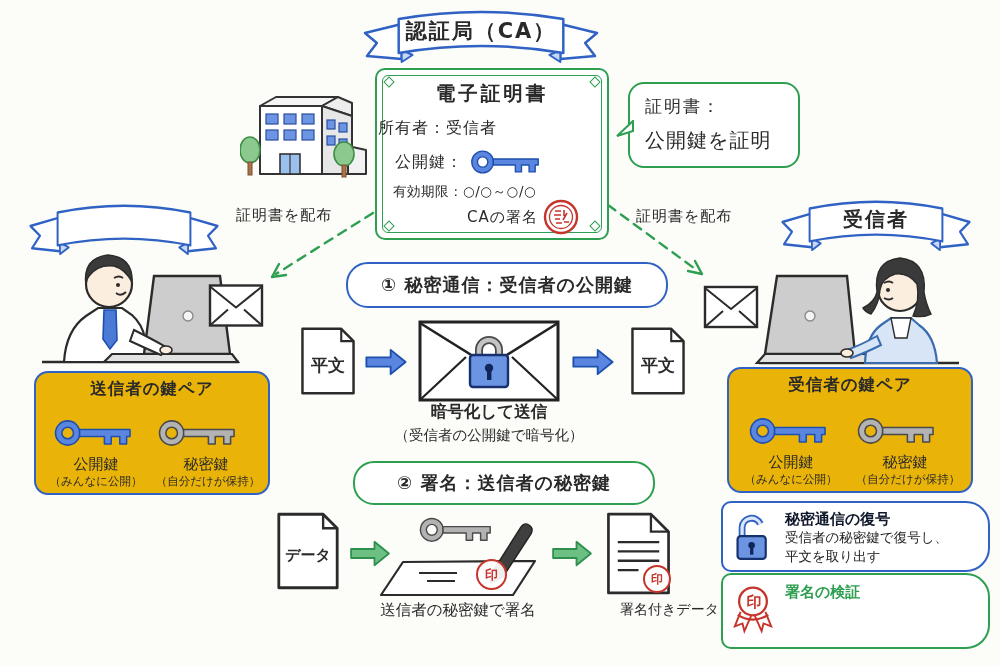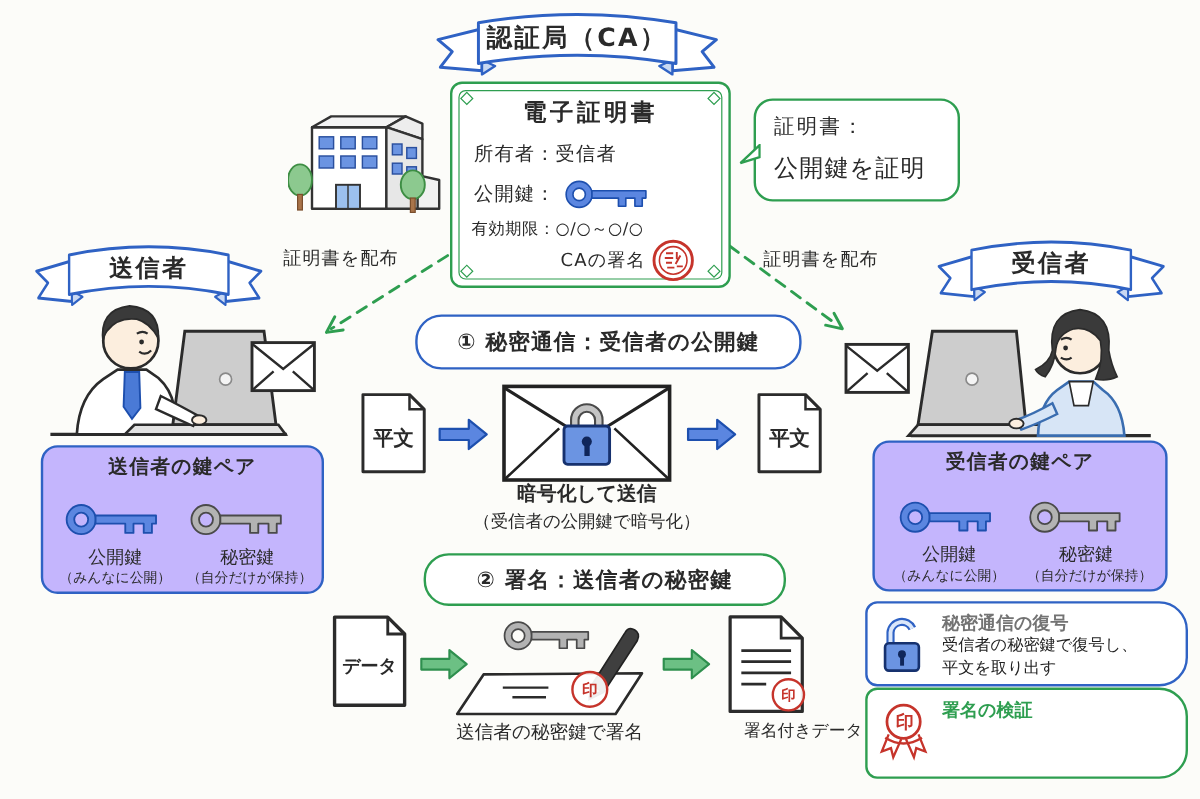--- a/index.html
+++ b/index.html
@@ -14,21 +14,21 @@
   .center{display:flex;align-items:center;justify-content:center;text-align:center;}
   .banner-text{position:absolute;left:0;right:0;top:9px;bottom:16px;display:flex;align-items:center;justify-content:center;font-weight:bold;letter-spacing:2px;}
   .pill{background:#fff;display:flex;align-items:center;justify-content:center;white-space:nowrap;font-weight:bold;letter-spacing:1px;}
   .pill.blue{border:2.5px solid #2f62c4;border-radius:22px;}
   .pill.green{border:2.5px solid #2e9e50;border-radius:21px;}
   .cert{border:2.6px solid #2e9e50;border-radius:10px;background:#fff;}
   .cert-inner{position:absolute;inset:5px;border:1.6px solid #2e9e50;border-radius:6px;}
   .cert-corner{position:absolute;width:6px;height:6px;border:1.4px solid #2e9e50;background:#fff;transform:rotate(45deg);}
   .seal{border:2.2px solid #c6342b;color:#c6342b;border-radius:50%;background:rgba(255,255,255,.92);
         display:flex;align-items:center;justify-content:center;font-weight:bold;}
-  .keybox{border:2.5px solid #2f62c4;border-radius:14px;background:#c4b5fd;}
+  .keybox{border:2.5px solid #2f62c4;border-radius:14px;background:#eab308;}
   .notebox{background:#fff;}
   .notebox.blue{border:2.4px solid #2f62c4;border-radius:10px 24px 24px 10px;}
   .notebox.green{border:2.4px solid #2e9e50;border-radius:10px 24px 24px 10px;}
   .note-title{position:absolute;left:62px;top:7px;font-weight:bold;font-size:15px;white-space:nowrap;}
   .note-line{position:absolute;left:62px;font-size:13.5px;white-space:nowrap;color:#222;}
   .bubble{border:2.3px solid #2e9e50;border-radius:16px;background:#fff;}
 </style>
 </head>
 <body>
 
@@ -88,21 +88,21 @@
     </svg>
   </div>
 
   <div class="abs cert" style="left:375px;top:68px;width:230px;height:168px">
     <div class="cert-inner"></div>
     <div class="cert-corner" style="left:8px;top:8px"></div>
     <div class="cert-corner" style="right:8px;top:8px"></div>
     <div class="cert-corner" style="left:8px;bottom:8px"></div>
     <div class="cert-corner" style="right:8px;bottom:8px"></div>
     <div class="abs txt" style="left:0;right:0;top:12px;text-align:center;font-size:19.5px;font-weight:bold;letter-spacing:3px">電子証明書</div>
-    <div class="abs txt" style="left:18px;top:48px;font-size:16px;letter-spacing:1px">所有者：受信者</div>
+    <div class="abs txt" style="left:1px;top:48px;font-size:16px;letter-spacing:1px">所有者：受信者</div>
     <div class="abs txt" style="left:18px;top:82px;font-size:16px;letter-spacing:1px">公開鍵：</div>
     <div class="abs" style="left:92px;top:76px;width:76px;height:32px">
       <svg class="fill" viewBox="0 0 96 42">
         <circle cx="16" cy="21" r="10.5" fill="none" stroke="#5b86e0" stroke-width="7"></circle>
         <circle cx="16" cy="21" r="14.2" fill="none" stroke="#1d4fae" stroke-width="1.8"></circle>
         <circle cx="16" cy="21" r="6.8" fill="none" stroke="#1d4fae" stroke-width="1.8"></circle>
         <path d="M30,17 H89 V25 H85 V34 H77 V25 H67 V34 H59 V25 H30 Z" fill="#5b86e0" stroke="#1d4fae" stroke-width="1.8" stroke-linejoin="round"></path>
       </svg>
     </div>
     <div class="abs txt" style="left:16px;top:113px;font-size:13.5px;letter-spacing:.5px">有効期限：○/○～○/○</div>
@@ -130,21 +130,20 @@
   <div class="abs" style="left:28px;top:196px;width:192px;height:62px">
     <svg class="fill" viewBox="0 0 240 64" preserveAspectRatio="none">
       <g stroke="#2f62c4" stroke-linejoin="round">
         <polygon points="40,22 3,31 15,41 5,54 40,57" fill="#fff" stroke-width="2.5"></polygon>
         <polygon points="200,22 237,31 225,41 235,54 200,57" fill="#fff" stroke-width="2.5"></polygon>
         <polygon points="40,48 40,60 51,53" fill="#c9d8f2" stroke-width="2"></polygon>
         <polygon points="200,48 200,60 189,53" fill="#c9d8f2" stroke-width="2"></polygon>
         <path d="M37,17 Q120,3 203,17 L203,51 Q120,37 37,51 Z" fill="#fff" stroke-width="2.5"></path>
       </g>
     </svg>
-    <div class="banner-text" style="font-size:20px">送信者</div>
   </div>
 
   <div class="abs" style="left:780px;top:192px;width:192px;height:62px">
     <svg class="fill" viewBox="0 0 240 64" preserveAspectRatio="none">
       <g stroke="#2f62c4" stroke-linejoin="round">
         <polygon points="40,22 3,31 15,41 5,54 40,57" fill="#fff" stroke-width="2.5"></polygon>
         <polygon points="200,22 237,31 225,41 235,54 200,57" fill="#fff" stroke-width="2.5"></polygon>
         <polygon points="40,48 40,60 51,53" fill="#c9d8f2" stroke-width="2"></polygon>
         <polygon points="200,48 200,60 189,53" fill="#c9d8f2" stroke-width="2"></polygon>
         <path d="M37,17 Q120,3 203,17 L203,51 Q120,37 37,51 Z" fill="#fff" stroke-width="2.5"></path>
@@ -352,21 +351,21 @@
   <div class="abs notebox blue" style="left:721px;top:501px;width:265px;height:67px">
     <div class="abs" style="left:10px;top:9px;width:40px;height:50px">
       <svg class="fill" viewBox="0 0 44 54">
         <path d="M10,27 V16 a10.5,10.5 0 0 1 20,-3.5" fill="none" stroke="#2f62c4" stroke-width="7.5"></path>
         <path d="M10,27 V16 a10.5,10.5 0 0 1 20,-3.5" fill="none" stroke="#dbe7fa" stroke-width="3.6"></path>
         <rect x="5" y="26" width="31" height="25" rx="3.5" fill="#6b94e2" stroke="#16316e" stroke-width="2.4"></rect>
         <circle cx="20.5" cy="36" r="3.6" fill="#10265a"></circle>
         <rect x="18.8" y="38" width="3.6" height="8.5" fill="#10265a"></rect>
       </svg>
     </div>
-    <div class="note-title" style="color:#737373">秘密通信の復号</div>
+    <div class="note-title" style="color:#0f172a">秘密通信の復号</div>
     <div class="note-line" style="top:26px">受信者の秘密鍵で復号し、</div>
     <div class="note-line" style="top:45px">平文を取り出す</div>
   </div>
 
   <div class="abs notebox green" style="left:721px;top:573px;width:265px;height:72px">
     <div class="abs" style="left:8px;top:8px;width:44px;height:56px">
       <svg class="fill" viewBox="0 0 46 58">
         <path d="M10,30 l-6,15 8,-3 2,8 7,-16" fill="#fff" stroke="#c6342b" stroke-width="2"></path>
         <path d="M36,30 l6,15 -8,-3 -2,8 -7,-16" fill="#fff" stroke="#c6342b" stroke-width="2"></path>
         <circle cx="23" cy="19" r="14.5" fill="#fff" stroke="#c6342b" stroke-width="2.4"></circle>

